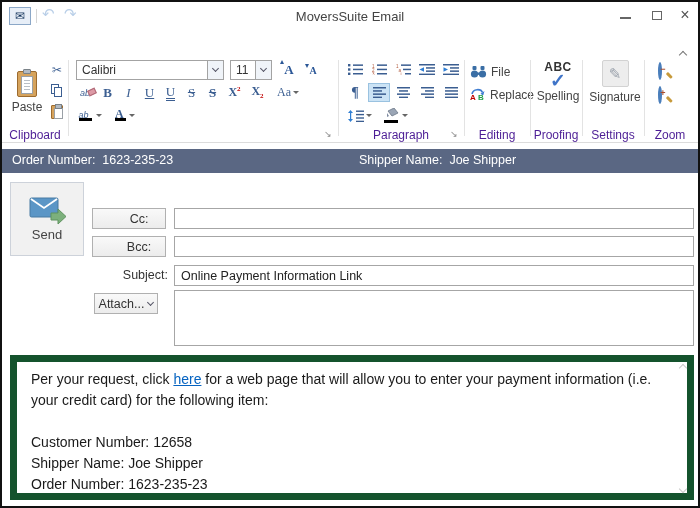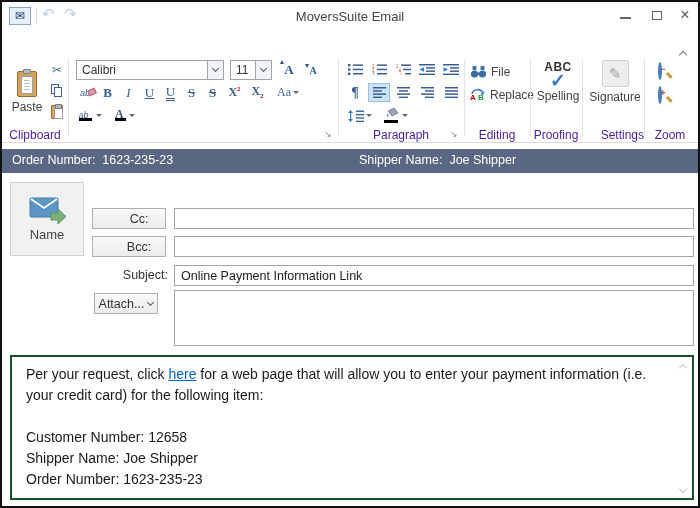--- a/index.html
+++ b/index.html
@@ -132,21 +132,21 @@
   .fbtn.addr { left:90px; width:74px; padding-left:20px; }
   .finput { position:absolute; left:172px; width:520px; height:21px; border:1px solid #a6a6a6;
     font-family:"Liberation Sans",sans-serif; font-size:12.5px; color:#222; padding:0 6px; outline:none; }
   .sublabel { position:absolute; left:90px; width:76px; top:266px; text-align:right;
     font-size:12.5px; color:#333; }
   .attachbtn { left:92px; top:291px; width:64px; gap:4px; }
   .attachbox { position:absolute; left:172px; top:288px; width:520px; height:56px;
     border:1px solid #a6a6a6; background:#fff; }
   
   .bodybox { position:absolute; left:8px; top:353px; width:684px; height:145px;
-    border:2px solid #14532d; background:#fff; font-size:14px; color:#1a1a1a;
+    border:7px solid #14532d; background:#fff; font-size:14px; color:#1a1a1a;
     line-height:21px; padding:7px 34px 0 14px; overflow:hidden; }
   .bodybox a { color:#0563c1; text-decoration:underline; cursor:pointer; }
   .blankline { height:21px; }
   .scrollchev { position:absolute; width:14px; height:14px; display:flex; align-items:center;
     justify-content:center; }
   .sc-up { left:674px; top:357px; } .sc-dn { left:674px; top:481px; }
   .sc-up i { display:inline-block; width:6px; height:6px; border-right:1.6px solid #c9c9c9;
     border-bottom:1.6px solid #c9c9c9; transform:rotate(-135deg); margin-top:3px; }
   .sc-dn i { display:inline-block; width:6px; height:6px; border-right:1.6px solid #c9c9c9;
     border-bottom:1.6px solid #c9c9c9; transform:rotate(45deg); margin-bottom:3px; }
@@ -434,21 +434,21 @@
     </div>
     <div class="glabel" style="left:528px; width:52px;">Proofing</div>
     <div class="gsep" style="left:580px;"></div>
 
     <div class="bigbtn" style="left:585px; top:4px; width:56px; height:62px; gap:3px;">
       <span class="sigbox">
           <span class="penglyph">✎</span>
         </span>
       <span>Signature</span>
     </div>
-    <div class="glabel" style="left:580px; width:62px;text-align:right;">Settings</div>
+    <div class="glabel" style="left:580px; width:62px;">Settings</div>
     <div class="gsep" style="left:642px;"></div>
 
     <div class="rbtn" style="left:650px; top:4px; width:26px; height:21px;">
       <span class="mag"><span class="lens"></span><span class="handle"></span><span class="sign">−</span></span>
     </div>
     <div class="rbtn" style="left:650px; top:28px; width:26px; height:21px;">
       <span class="mag"><span class="lens"></span><span class="handle"></span><span class="sign">+</span></span>
     </div>
     <div class="glabel" style="left:642px; width:52px;">Zoom</div>
   </div>
@@ -461,21 +461,21 @@
       <span class="lbl">Shipper Name:</span><span>Joe Shipper</span>
     </div>
   </div>
 
   <div class="sendbtn">
     <svg width="40" height="28" viewBox="0 0 40 28">
         <rect x="3" y="1" width="28" height="19" rx="1.5" fill="#5b96c6" stroke="#497ba3"></rect>
         <path d="M4,2 L17,11 L30,2" fill="none" stroke="#ffffff" stroke-width="1.8"></path>
         <path d="M24,16 h7 v-4 l8,7.5 -8,7.5 v-4 h-7 z" fill="#7cb07c" stroke="#5f935f"></path>
       </svg>
-    <span>Name</span>
+    <span>Send</span>
   </div>
 
 
   <div class="fbtn addr" style="top:206px;">
       <span>Cc:</span>
     </div>
   <input class="finput" style="top: 206px;" value="">
 
   <div class="fbtn addr" style="top:234px;">
       <span>Bcc:</span>

